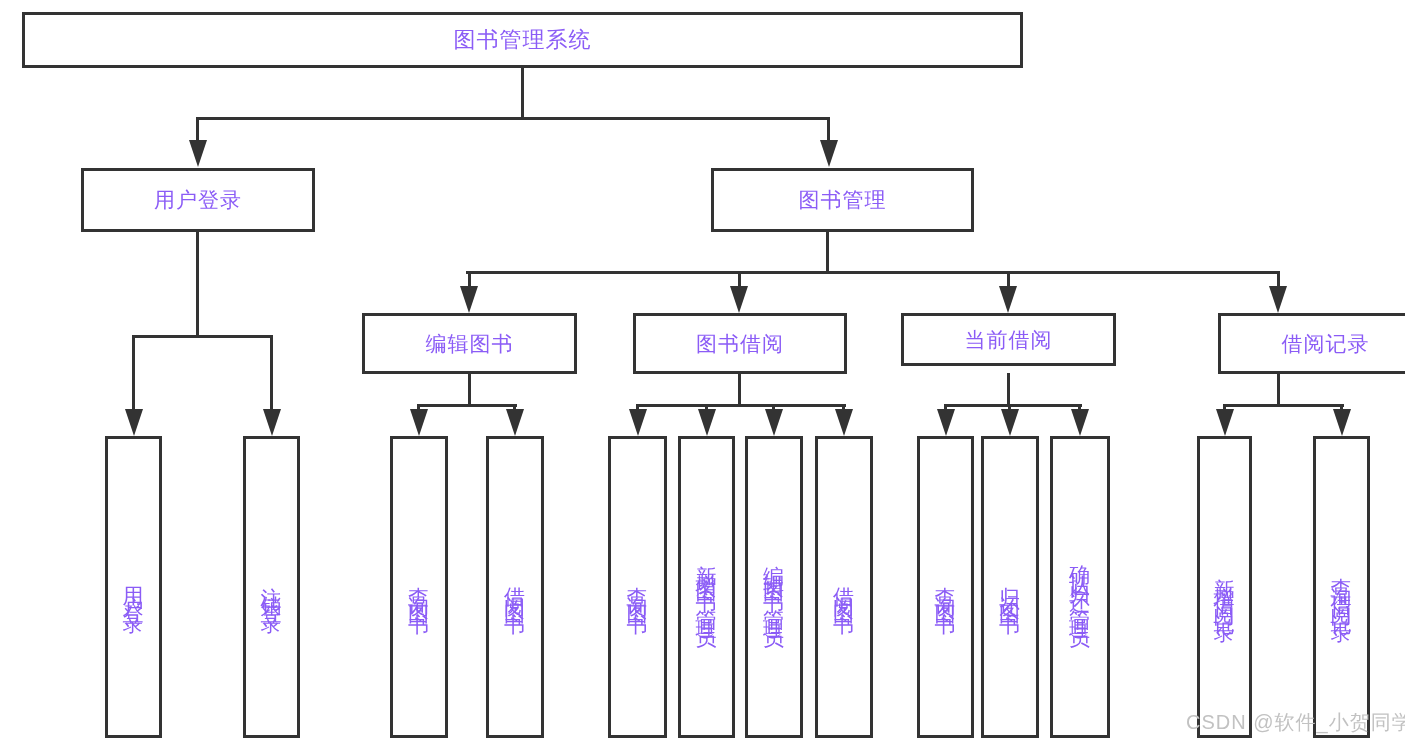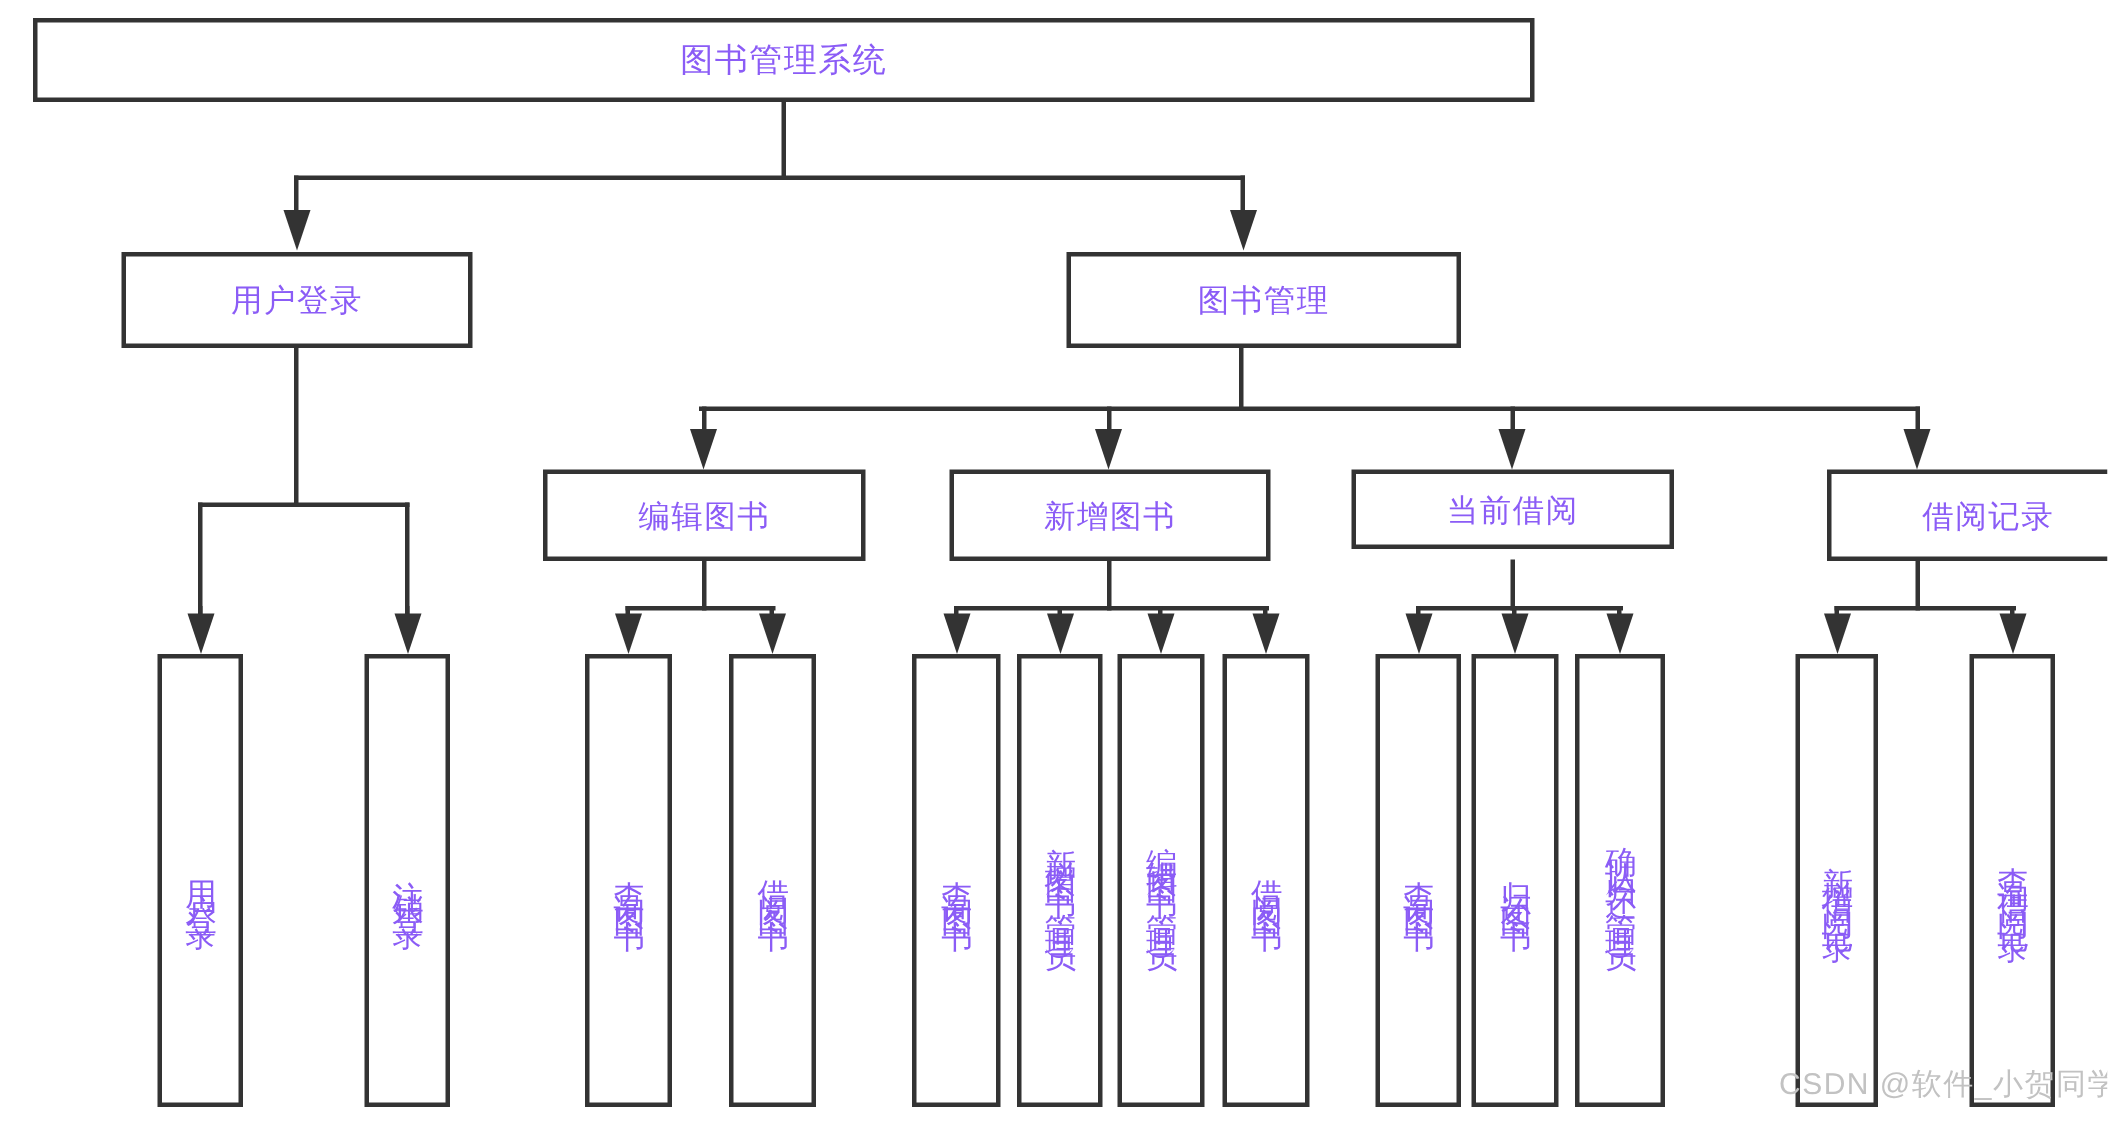--- a/index.html
+++ b/index.html
@@ -34,21 +34,21 @@
 <body>
 
 <div class="canvas" id="canvas">
 
   <div class="box root" style="left:22px;top:12px;width:1001px;height:56px">图书管理系统</div>
 
   <div class="box" style="left:81px;top:168px;width:234px;height:64px">用户登录</div>
   <div class="box" style="left:711px;top:168px;width:263px;height:64px">图书管理</div>
 
   <div class="box" style="left:362px;top:313px;width:215px;height:61px">编辑图书</div>
-  <div class="box" style="left:633px;top:313px;width:214px;height:61px">新增图书</div>
+  <div class="box" style="left:633px;top:313px;width:214px;height:61px">图书借阅</div>
   <div class="box" style="left:901px;top:313px;width:215px;height:53px">当前借阅</div>
   <div class="box" style="left:1218px;top:313px;width:215px;height:61px">借阅记录</div>
 
   <div class="box leaf" style="left:105px;top:436px;width:57px;height:302px">用户登录</div>
   <div class="box leaf" style="left:243px;top:436px;width:57px;height:302px">注销登录</div>
 
   <div class="box leaf" style="left:390px;top:436px;width:58px;height:302px">查询图书</div>
   <div class="box leaf" style="left:486px;top:436px;width:58px;height:302px">借阅图书</div>
 
   <div class="box leaf" style="left:608px;top:436px;width:59px;height:302px">查询图书</div>

